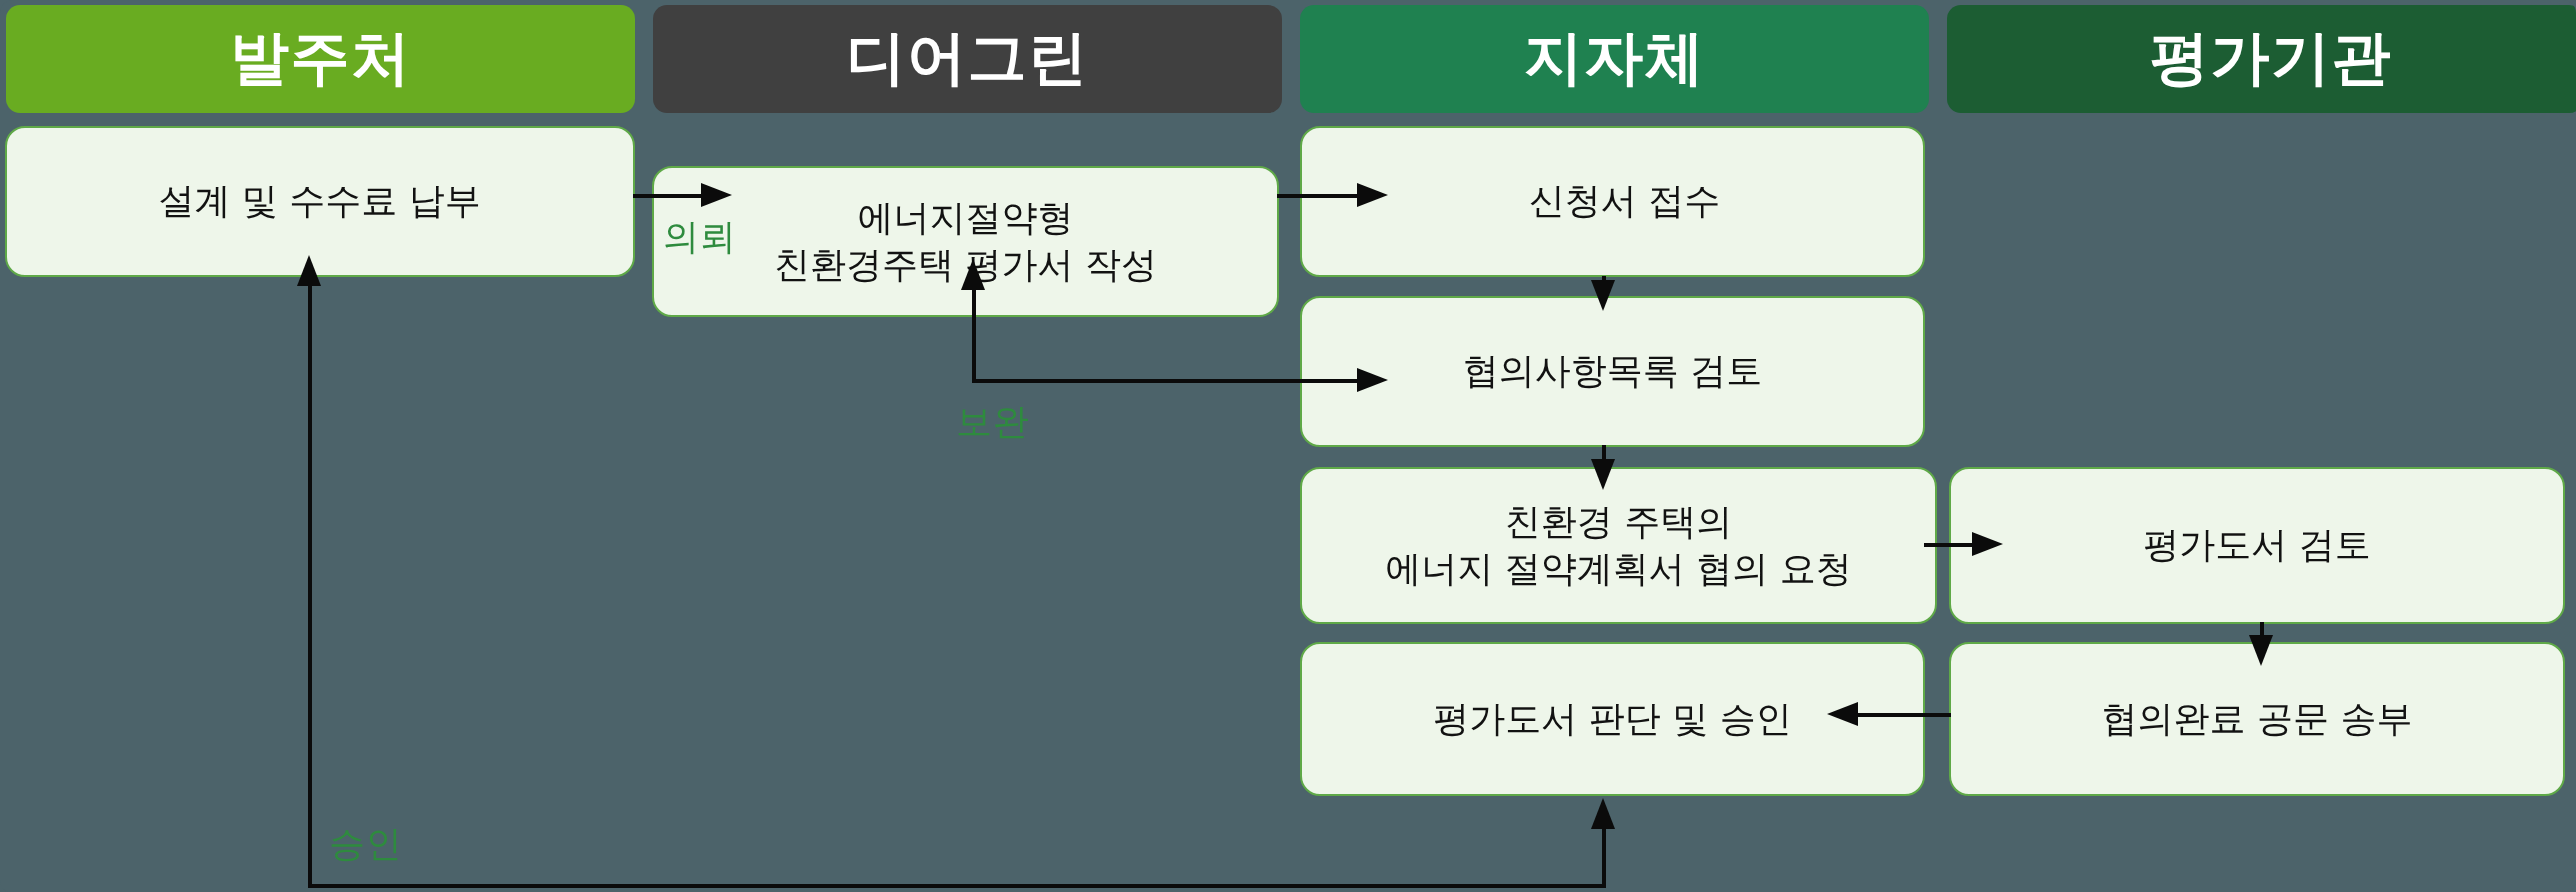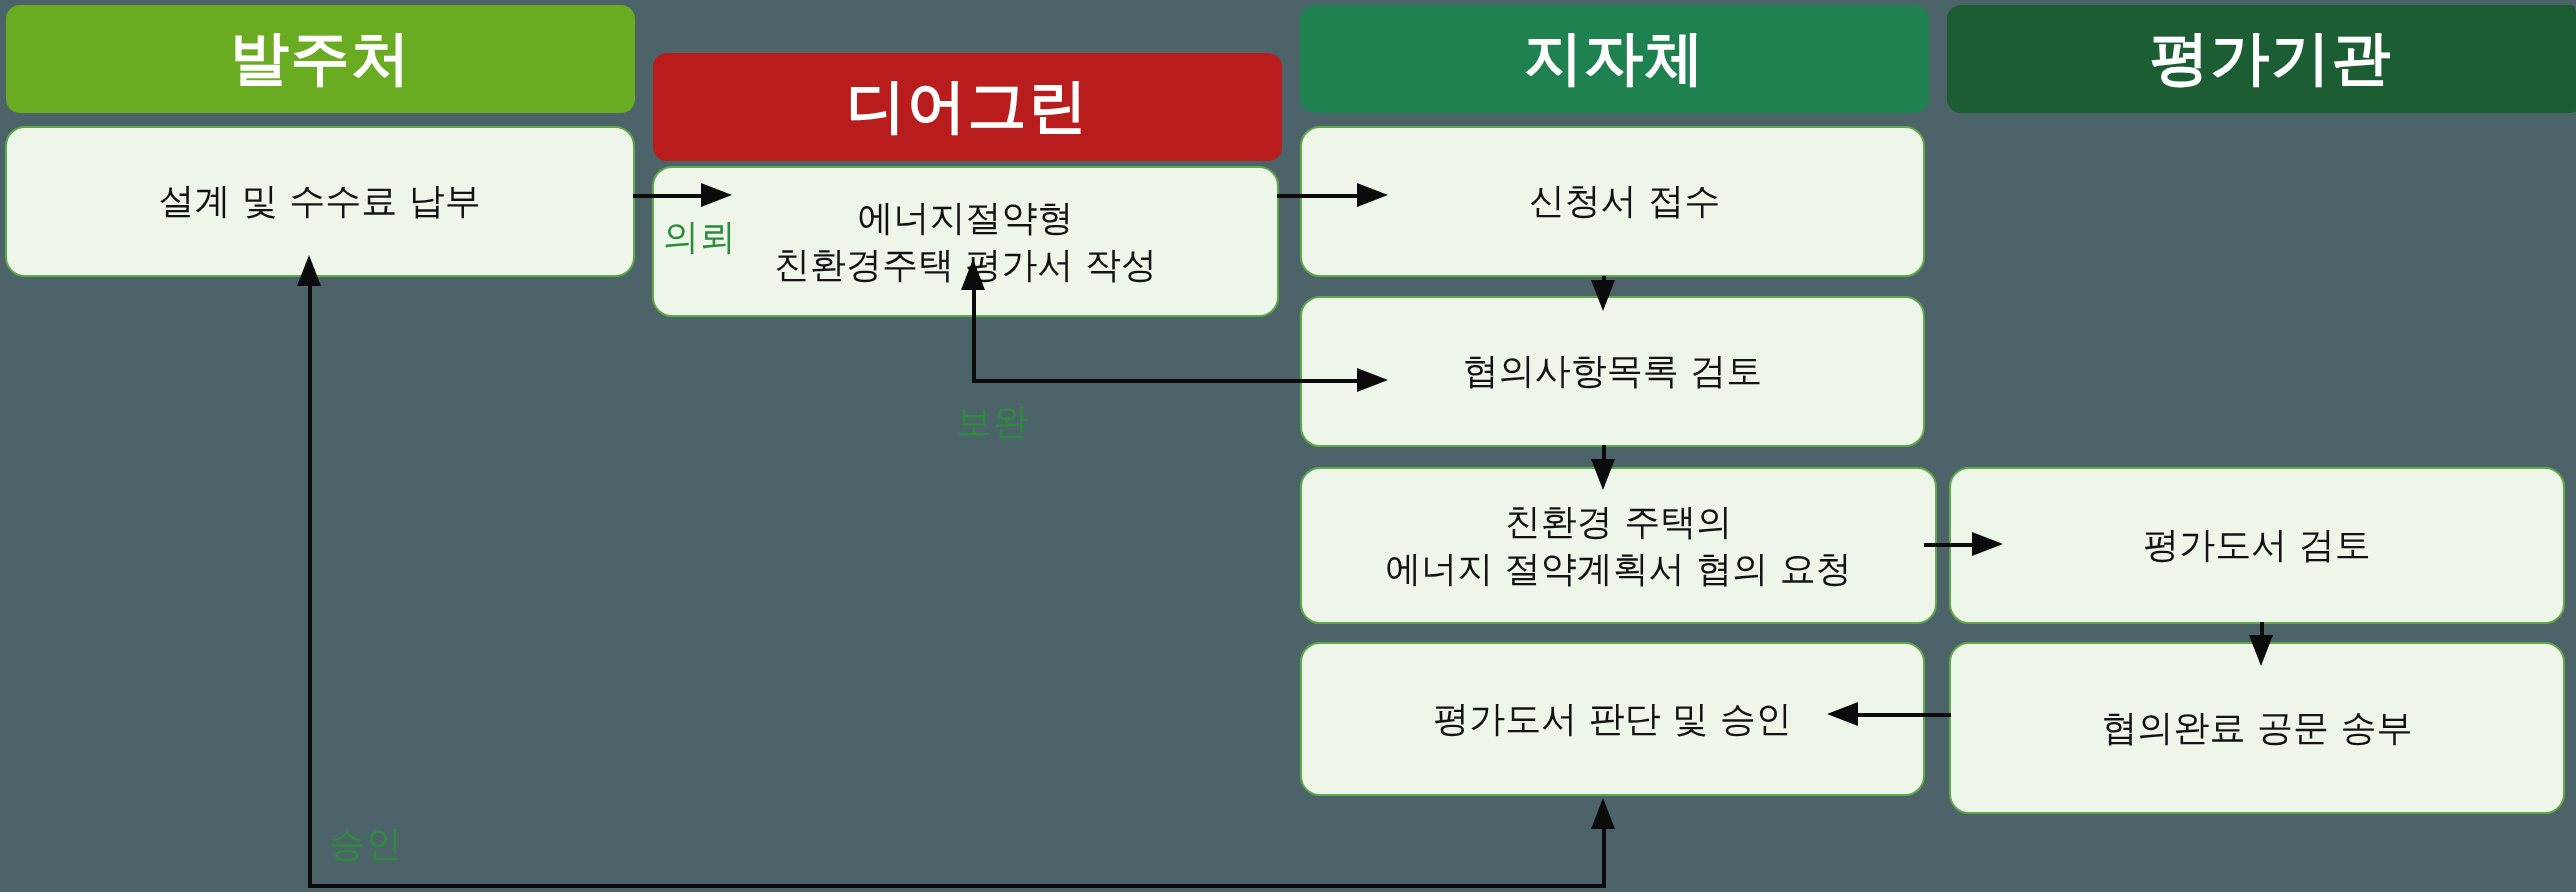--- a/index.html
+++ b/index.html
@@ -38,21 +38,21 @@
     box-sizing:border-box;
   }
   .flow-box span{white-space:pre-line;}
   .b0{left:4.6px;   top:126px;width:630px;height:151px;}
   .b1{left:652px; top:126px;width:627px;height:151px;margin-top:40px;}
   .b2{left:1300px;top:126px;width:625px;height:151px;padding-left:24px;}
   .b3{left:1300px;top:296px;width:625px;height:151px;}
   .b4{left:1300px;top:467px;width:637px;height:157px;}
   .b5{left:1300px;top:642px;width:625px;height:154px;}
   .b6{left:1949px;top:467px;width:616px;height:157px;}
-  .b7{left:1949px;top:642px;width:616px;height:172px;}
+  .b7{left:1949px;top:642px;width:616px;height:154px;}
   
   .hline,.vline{position:absolute;background:var(--arrow,#0b0b0b);}
   .hline{height:3.9px;}
   .vline{width:3.9px;}
   .ah{position:absolute;width:0;height:0;}
   .ah-right{border-top:12.4px solid transparent;border-bottom:12.4px solid transparent;border-left:31px solid var(--arrow,#0b0b0b);}
   .ah-left {border-top:12.4px solid transparent;border-bottom:12.4px solid transparent;border-right:31px solid var(--arrow,#0b0b0b);}
   .ah-up   {border-left:12.4px solid transparent;border-right:12.4px solid transparent;border-bottom:31px solid var(--arrow,#0b0b0b);}
   .ah-down {border-left:12.4px solid transparent;border-right:12.4px solid transparent;border-top:31px solid var(--arrow,#0b0b0b);}
   
@@ -66,21 +66,21 @@
   .lbl-approval{left:329px; top:820px;}
 </style>
 </head>
 <body>
 
 <div class="canvas">
 
   <div class="col-header h0" style="background: rgb(105, 172, 33);">
       <span>발주처</span>
     </div>
-  <div class="col-header h1" style="background: #b91c1c; margin-top: 48px;">
+  <div class="col-header h1" style="background: #404040;">
       <span>디어그린</span>
     </div>
   <div class="col-header h2" style="background: rgb(31, 129, 80);">
       <span>지자체</span>
     </div>
   <div class="col-header h3" style="background: rgb(28, 93, 51); padding-left: 12px;">
       <span>평가기관</span>
     </div>
 
   <div class="flow-box b0">

